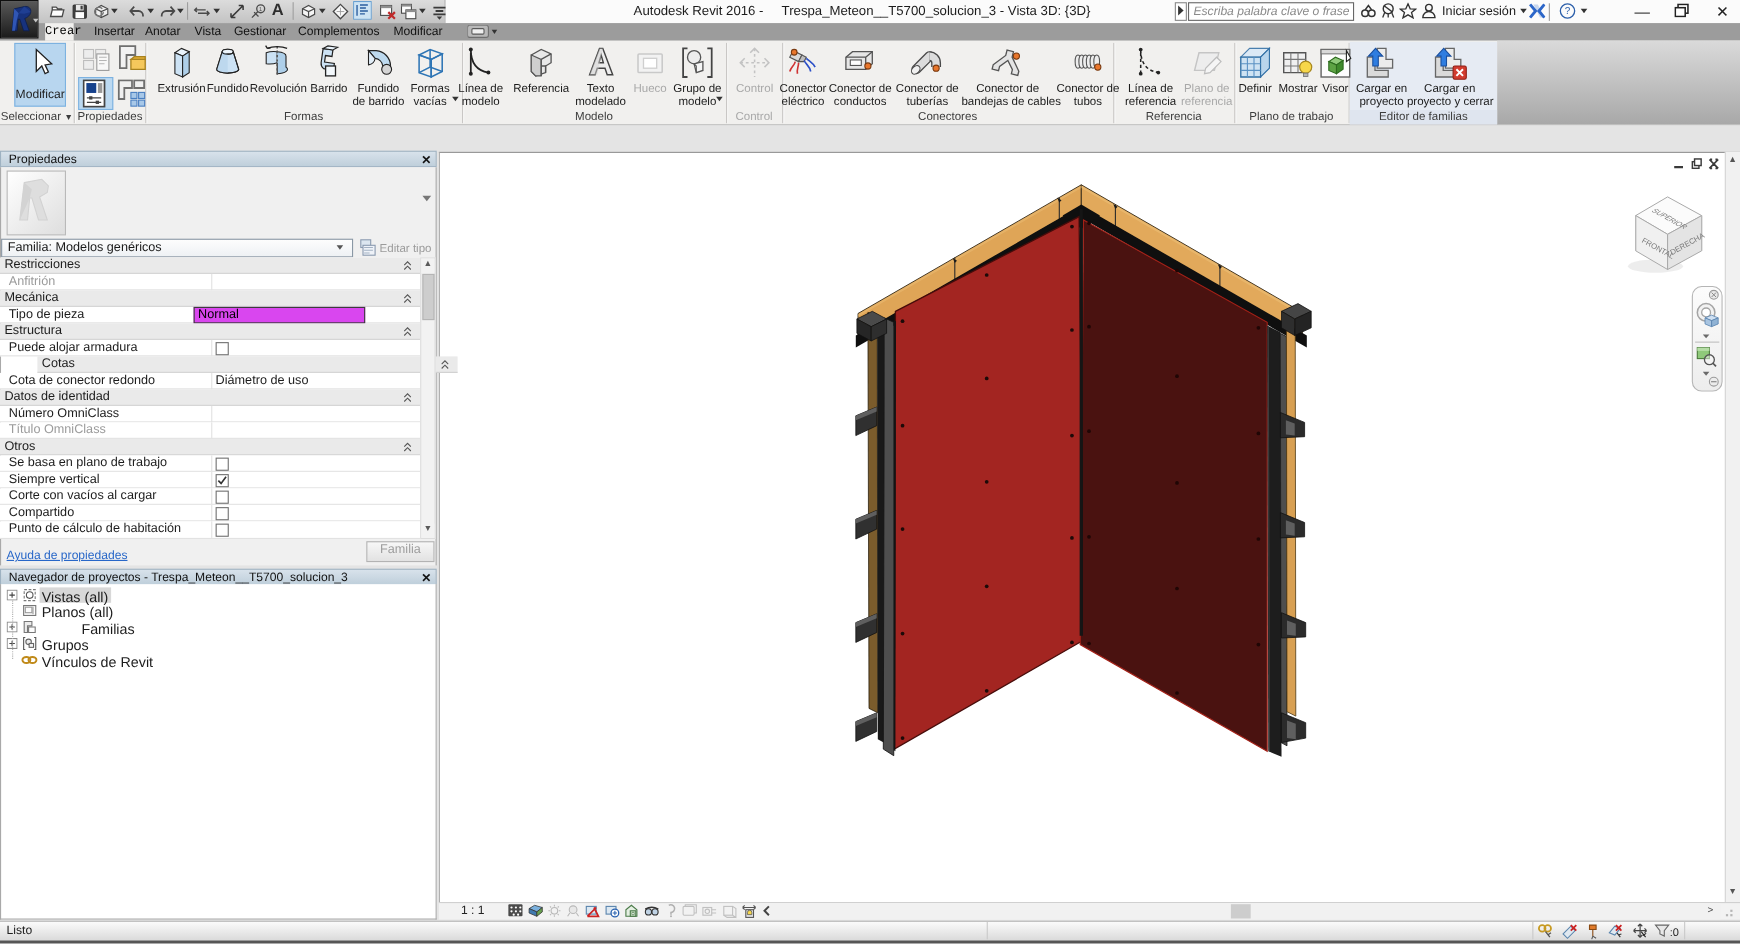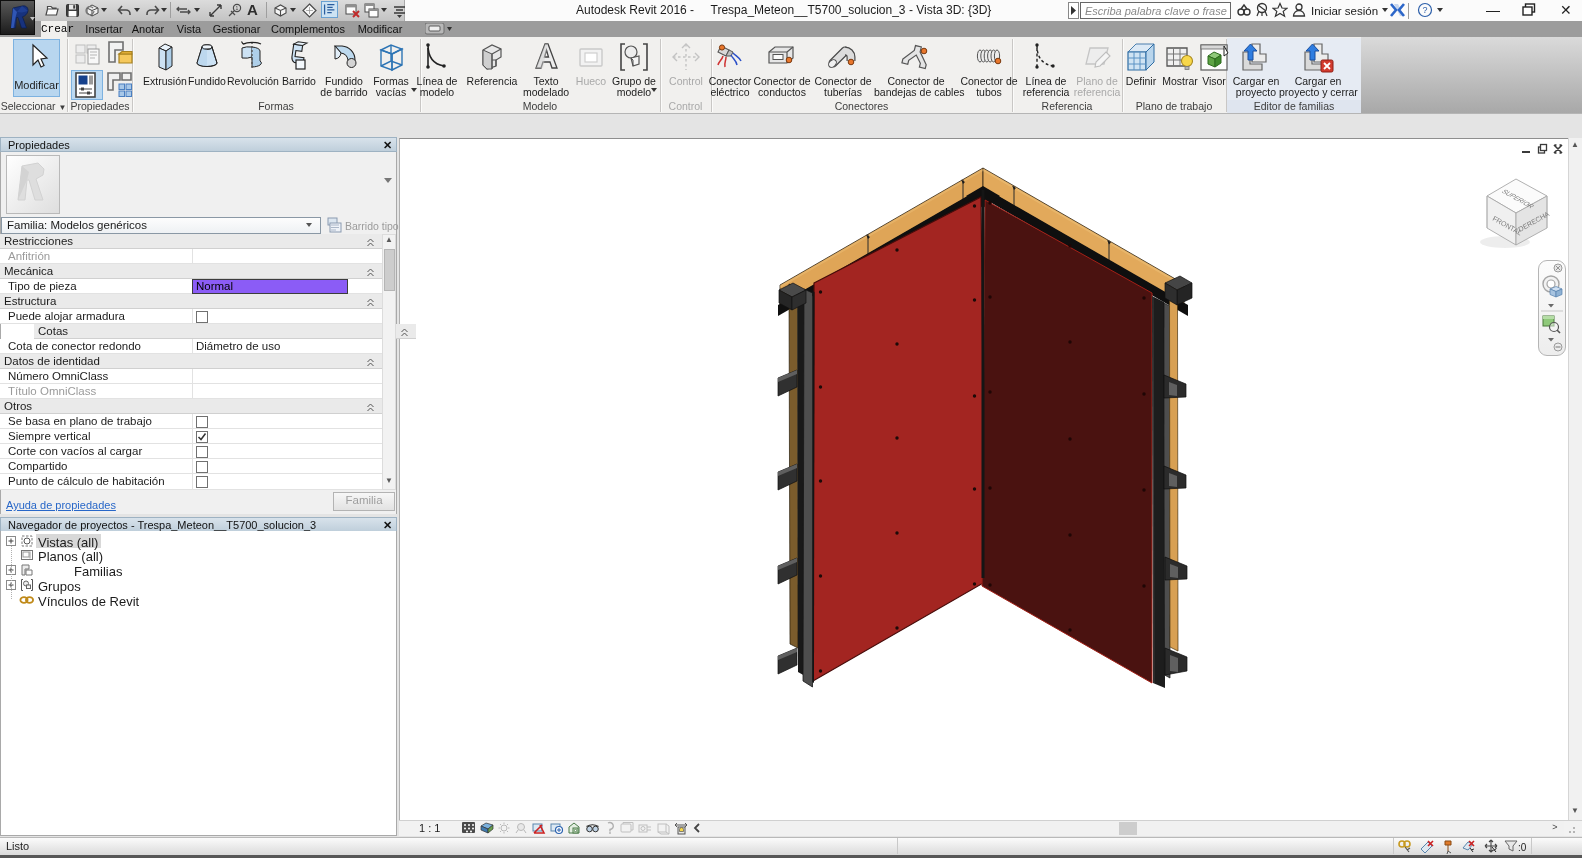--- a/index.html
+++ b/index.html
@@ -513,21 +513,21 @@
     </svg>
 <div class="abs" style="left:384px;top:178px;width:0;height:0;border-left:4px solid transparent;border-right:4px solid transparent;border-top:5px solid #777;"></div>
 
 <div class="abs" style="left:1px;top:217px;width:320px;height:17px;background:linear-gradient(#fdfdfd,#eef1f4);border:1px solid #8a98a5;box-sizing:border-box;font-size:11.5px;color:#1a1a1a;padding:1px 0 0 5px;">Familia: Modelos genéricos</div>
 <div class="abs" style="left:306px;top:223px;width:0;height:0;border-left:3.5px solid transparent;border-right:3.5px solid transparent;border-top:4.5px solid #555;"></div>
 <svg class="abs" style="left:327px;top:217px;" width="17" height="16" viewBox="0 0 17 16">
       <rect x="1" y="1" width="9" height="7" fill="#dce6f0" stroke="#8a9ab0"></rect>
       <rect x="3" y="6" width="11" height="9" fill="#eef2f8" stroke="#8a9ab0"></rect>
       <path d="M4 8 h8 M4 10.5 h8 M4 13 h5" stroke="#9aa8bc" stroke-width="0.8"></path>
     </svg>
-<div class="abs" style="left:345px;top:220px;font-size:10.5px;color:#9b9b9b;">Barrido tipo</div>
+<div class="abs" style="left:345px;top:220px;font-size:10.5px;color:#9b9b9b;">Editar tipo</div>
 
 <div id="pgrid" class="abs" style="left:1px;top:234px;width:381px;height:255px;background:#fff;"></div>
 <div class="grid-row hdr" style="top:234px;">
       <span class="nm">Restricciones</span>
       <span class="chev"><svg width="7" height="9" viewBox="0 0 7 9">
           <path d="M0.5 4 L3.5 1 L6.5 4 M0.5 8 L3.5 5 L6.5 8" fill="none" stroke="#555" stroke-width="1"></path>
         </svg></span>
     </div>
 <div class="grid-row grayed" style="top:249px;">
       <span class="nm">Anfitrión</span>
@@ -537,21 +537,21 @@
       <span class="nm">Mecánica</span>
       <span class="chev"><svg width="7" height="9" viewBox="0 0 7 9">
           <path d="M0.5 4 L3.5 1 L6.5 4 M0.5 8 L3.5 5 L6.5 8" fill="none" stroke="#555" stroke-width="1"></path>
         </svg></span>
     </div>
 <div class="grid-row" style="top:279px;">
       <span class="nm">Tipo de pieza</span>
       <span class="colsep"></span>
       <span class="val"></span>
     </div>
-<div class="abs" style="left:192px;top:279px;width:156px;height:15px;background:#8b5cf6;border:1px solid #3c3c3c;box-sizing:border-box;font-size:11.5px;padding:0 0 0 3px;">Normal</div>
+<div class="abs" style="left:176px;top:279px;width:156px;height:15px;background:#d946ef;border:1px solid #3c3c3c;box-sizing:border-box;font-size:11.5px;padding:0 0 0 3px;">Normal</div>
 <div class="grid-row hdr" style="top:294px;">
       <span class="nm">Estructura</span>
       <span class="chev"><svg width="7" height="9" viewBox="0 0 7 9">
           <path d="M0.5 4 L3.5 1 L6.5 4 M0.5 8 L3.5 5 L6.5 8" fill="none" stroke="#555" stroke-width="1"></path>
         </svg></span>
     </div>
 <div class="grid-row" style="top:309px;">
       <span class="nm">Puede alojar armadura</span>
       <span class="colsep"></span>
       <span class="cbx"></span>

